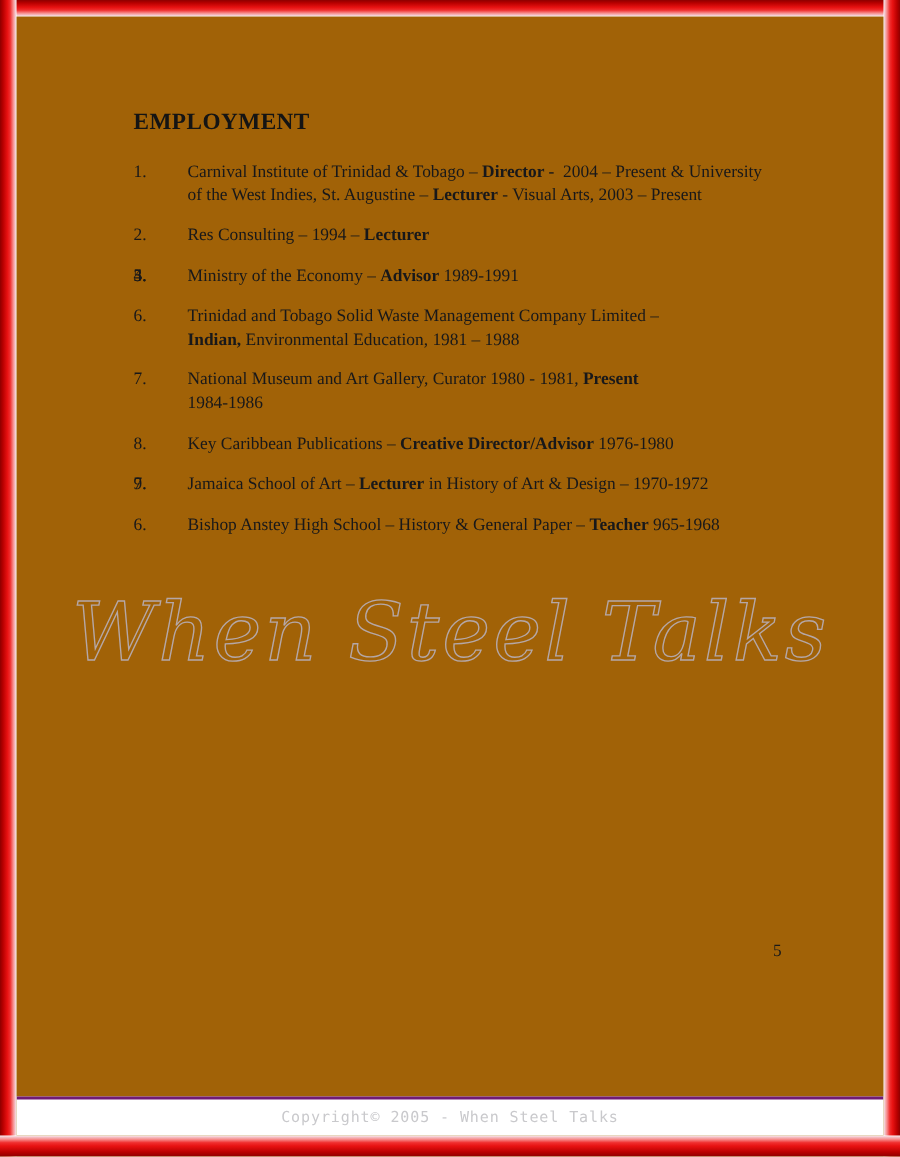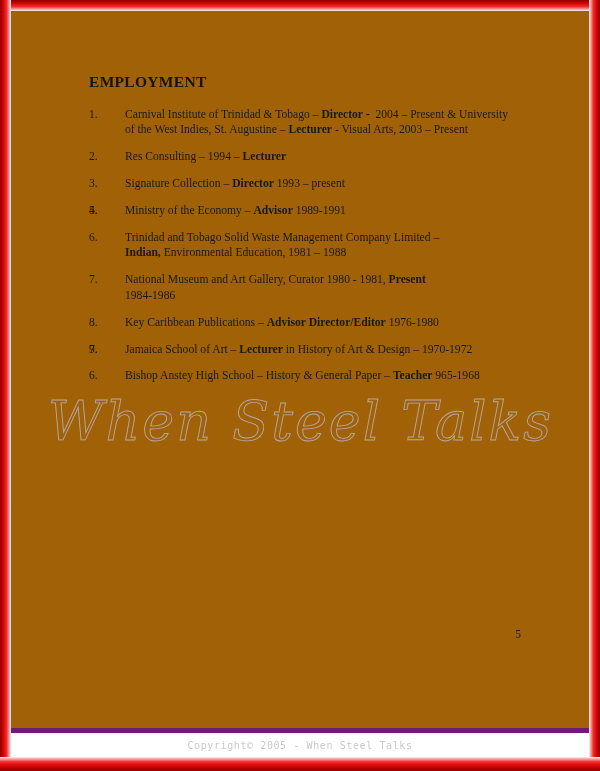--- a/index.html
+++ b/index.html
@@ -53,21 +53,21 @@
   }
 
   
   .footer-bar {
     position: absolute;
     left: 11px;
     right: 11px;
     bottom: 14px;
     height: 24px;
     background: #ffffff;
-    border-top: 5px solid #701a75;
+    border-top: 2px solid #701a75;
     z-index: 4;
     display: flex;
     align-items: center;
     justify-content: center;
   }
   .footer-text {
     font-family: "DejaVu Sans Mono", "Liberation Mono", monospace;
     font-size: 10px;
     letter-spacing: 0.6px;
     color: #c9c9cc;
@@ -171,26 +171,26 @@
   <div class="border-edge border-right"></div>
   <div class="border-edge border-bottom"></div>
 
   <div class="doc-body">
 
     <div class="page-title">EMPLOYMENT</div>
 
     <div class="employment-list">
         <div class="entry"><span class="entry-num">1.</span><span class="entry-text">Carnival Institute of Trinidad &amp; Tobago – <b>Director -</b>&nbsp; 2004 – Present &amp; University of the West Indies, St. Augustine – <b>Lecturer</b> - Visual Arts, 2003 – Present</span></div>
         <div class="entry"><span class="entry-num">2.</span><span class="entry-text">Res Consulting – 1994 – <b>Lecturer</b></span></div>
-        <div class="entry"><span class="entry-num">3.</span><span class="entry-text">Signature Collection – <b>Director</b> 1993 – present</span></div>
+        <div class="entry"><span class="entry-num">3.</span></div>
         <div class="entry"><span class="entry-num">4.</span></div>
         <div class="entry"><span class="entry-num">5.</span><span class="entry-text">Ministry of the Economy – <b>Advisor</b> 1989-1991</span></div>
         <div class="entry"><span class="entry-num">6.</span><span class="entry-text">Trinidad and Tobago Solid Waste Management Company Limited –<br><b>Indian,</b> Environmental Education, 1981 – 1988</span></div>
         <div class="entry"><span class="entry-num">7.</span><span class="entry-text">National Museum and Art Gallery, Curator 1980 - 1981, <b>Present</b><br>1984-1986</span></div>
-        <div class="entry"><span class="entry-num">8.</span><span class="entry-text">Key Caribbean Publications – <b>Advisor Director/Editor</b> 1976-1980</span></div>
+        <div class="entry"><span class="entry-num">8.</span><span class="entry-text">Key Caribbean Publications – <b>Creative Director/Advisor</b> 1976-1980</span></div>
         <div class="entry"><span class="entry-num">9.</span></div>
         <div class="entry"><span class="entry-num">7.</span><span class="entry-text">Jamaica School of Art – <b>Lecturer</b> in History of Art &amp; Design – 1970-1972</span></div>
         <div class="entry"><span class="entry-num">6.</span><span class="entry-text">Bishop Anstey High School – History &amp; General Paper – <b>Teacher</b> 965-1968</span></div>
       </div>
 
     <div class="page-number">5</div>
   </div>
 
   <div class="watermark">
     <svg viewBox="0 0 520 78" preserveAspectRatio="xMidYMid meet">

